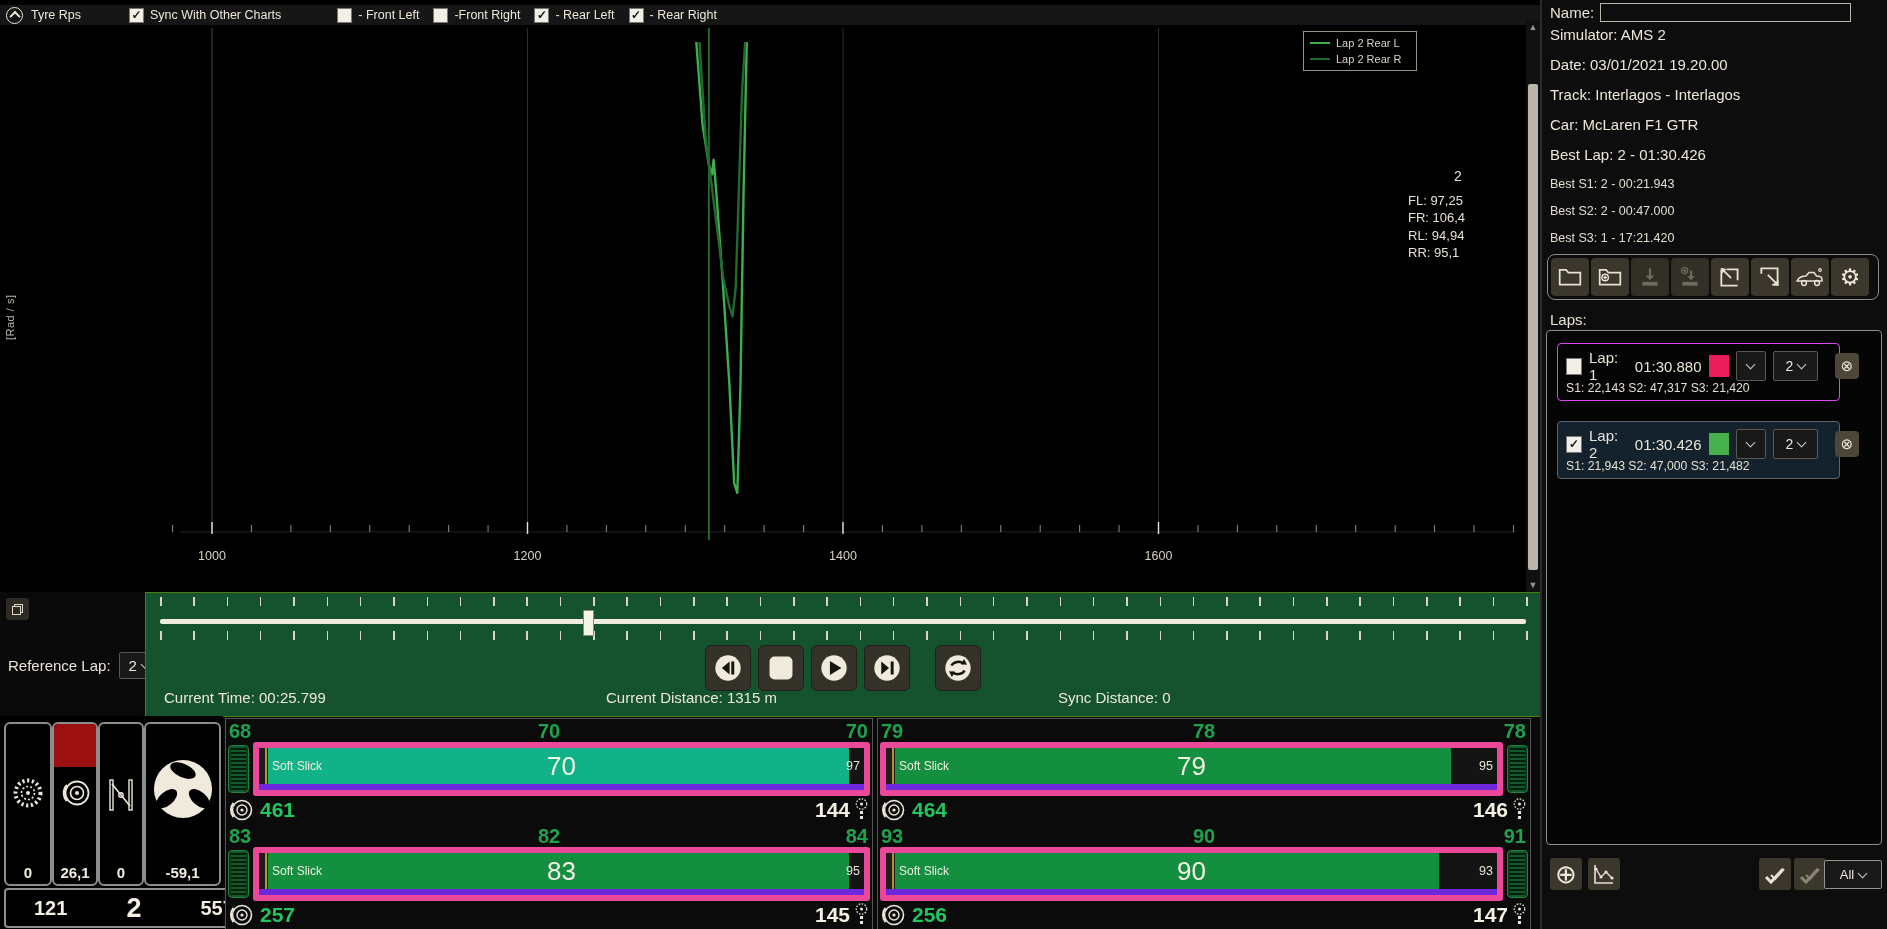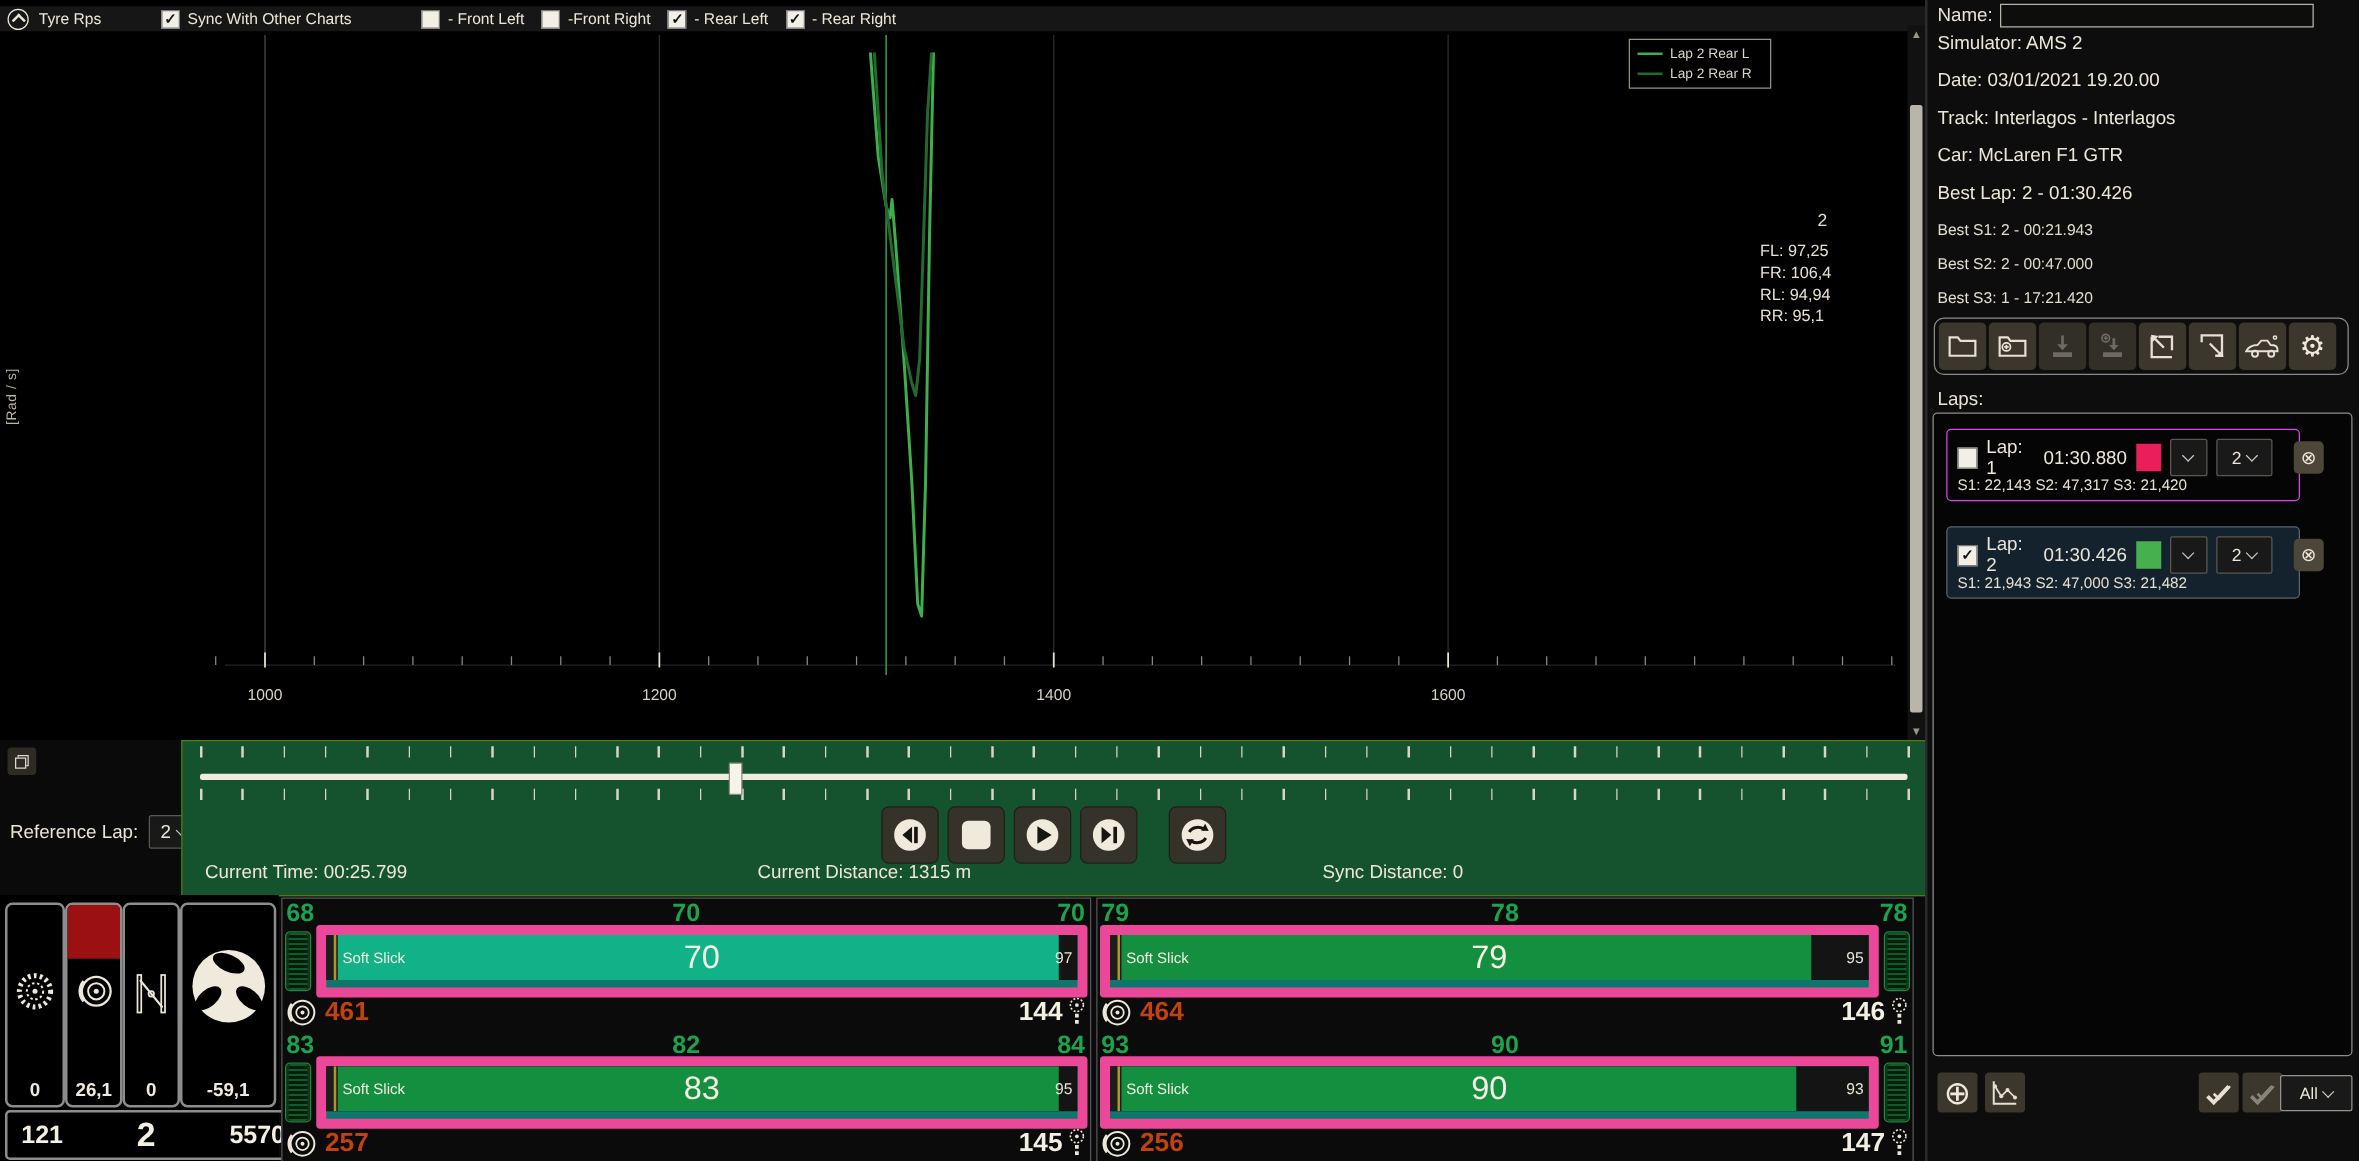--- a/index.html
+++ b/index.html
@@ -58,45 +58,45 @@
           display:flex;align-items:center;justify-content:center}
   .pb-gap{margin-left:18px}
   .status{position:absolute;top:96px;font-size:15px;color:#ece7d9}
 
   
   #gauges{position:absolute;left:0;top:716px;width:223px;height:213px;background:#000}
   .gcell{position:absolute;top:6px;height:160px;border:2px solid #8d8d8d;border-radius:6px;background:#000;overflow:hidden}
   .gval{position:absolute;bottom:3px;left:0;right:0;text-align:center;font-size:15px;font-weight:bold;color:#f0ebdd}
   .gicon{position:absolute;left:0;right:0;top:52px;display:flex;justify-content:center}
   #gbottom{position:absolute;left:4px;top:172px;width:211px;height:36px;border:2px solid #8d8d8d;border-radius:4px;
-           display:flex;align-items:center;justify-content:space-between;padding:0 11px;font-weight:bold;color:#f3efe2}
+           display:flex;align-items:center;justify-content:space-between;padding:0 28px;font-weight:bold;color:#f3efe2}
   .redfill{position:absolute;left:0;right:0;top:0;background:#9b1111}
 
   
   .tpanel{position:absolute;top:718px;height:211px;background:#0b0b0b;border:1px solid #565656}
   .tyre{position:absolute;left:0;right:0;height:105px}
   .trow{position:relative;height:25px;font-size:20px;font-weight:bold;color:#1ea24e}
   .trow .tL{position:absolute;left:3px}
   .trow .tC{position:absolute;left:0;right:0;text-align:center}
   .trow .tR{position:absolute;right:4px}
   .brow{position:absolute;left:2px;right:2px;top:24px;height:50px;display:flex;align-items:center;gap:4px}
   .tread{width:19px;height:46px;border:1px solid #27813f;border-radius:4px;
          background:repeating-linear-gradient(0deg,#115b2a 0 2px,#041d0d 2px 4px);
          box-shadow:inset 2px 0 0 #0a3a1a, inset -2px 0 0 #0a3a1a}
-  .barframe{flex:1;height:42px;border:8px solid #ec4899;border-radius:3px;background:#0f766e}
+  .barframe{flex:1;height:42px;border:6px solid #ec4899;border-radius:3px;background:#6d28d9}
   .barinner{position:relative;height:36px;display:flex;background:#141414;overflow:hidden}
   .barstrip{width:9px;background:#1d1d1d;position:relative;flex:none}
   .yline{position:absolute;right:1px;top:0;bottom:0;width:2px;background:#b1952c}
   .barfill{flex:none;height:100%}
   .compound{position:absolute;left:13px;top:50%;transform:translateY(-50%);font-size:12px;color:#f0ecdf}
   .coreval{position:absolute;left:0;right:0;top:50%;transform:translateY(-50%);text-align:center;
            font-size:26px;color:#f4f0e3}
   .wearval{position:absolute;right:4px;top:50%;transform:translateY(-50%);font-size:12.5px;color:#e8e3d5}
   .irow{position:absolute;left:2px;right:4px;top:76px;height:28px;display:flex;align-items:center}
-  .pressure{font-size:21px;font-weight:bold;color:#c2410c;margin-left:6px}
+  .pressure{font-size:21px;font-weight:bold;color:#22c55e;margin-left:6px}
   .btemp{font-size:21px;font-weight:bold;color:#f3efe2;margin-left:auto;margin-right:5px}
 
   
   #sidebar{position:absolute;left:1540px;top:0;width:347px;height:929px;background:#0d0d0d;
            border-left:2px solid #2b2b2b;box-sizing:border-box}
   #name-row{position:absolute;left:8px;top:3px;display:flex;align-items:center;gap:6px;font-size:15px}
   #name-input{width:245px;height:15px;background:#0d0d0d;border:1px solid #b8b4a8;color:#e9e4d6}
   .info-line{position:absolute;left:8px;font-size:15px;color:#ece7d9}
   .sect-line{position:absolute;left:8px;font-size:12.5px;color:#e2ddcf}
   #side-toolbar{position:absolute;left:5px;top:254px;width:332px;height:46px;border:1px solid #8a8a8a;

